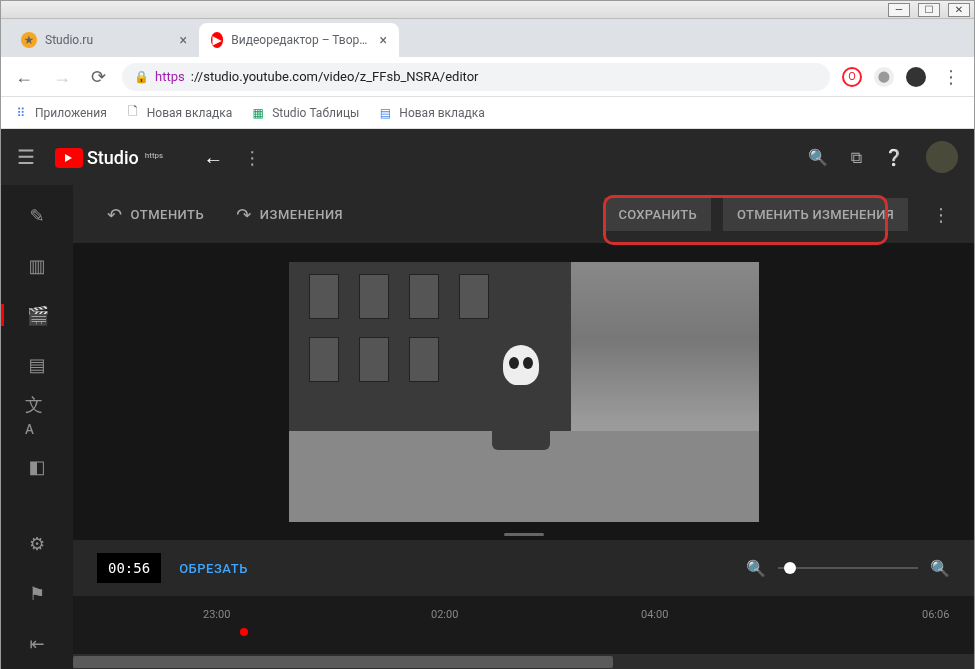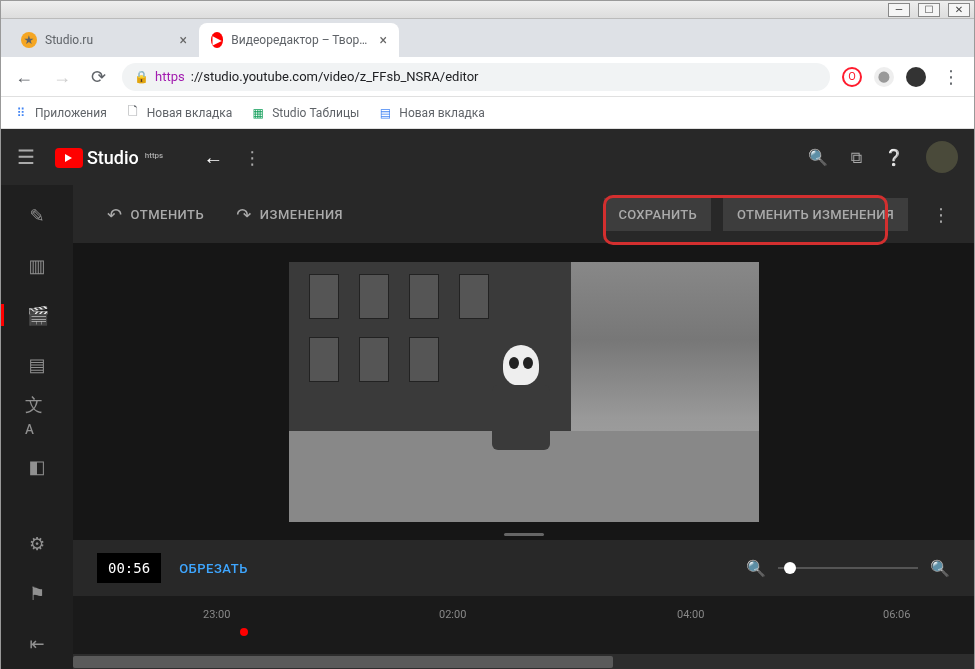--- a/index.html
+++ b/index.html
@@ -201,23 +201,23 @@
             <span>🔍</span>
             <div class="zslider">
               <div class="zhandle"></div>
             </div>
             <span>🔍</span>
           </div>
         </div>
 
         <div class="timeline">
           <span class="tlabel" style="left:130px">23:00</span>
-          <span class="tlabel" style="left:366px">02:00</span>
-          <span class="tlabel" style="left:604px">04:00</span>
-          <span class="tlabel" style="left:810px">06:06</span>
+          <span class="tlabel" style="left:358px">02:00</span>
+          <span class="tlabel" style="left:568px">04:00</span>
+          <span class="tlabel" style="left:849px">06:06</span>
           <div class="playhead"></div>
         </div>
 
         <div class="hscroll">
           <div class="hthumb"></div>
         </div>
       </div>
     </div>
   </div>
 

